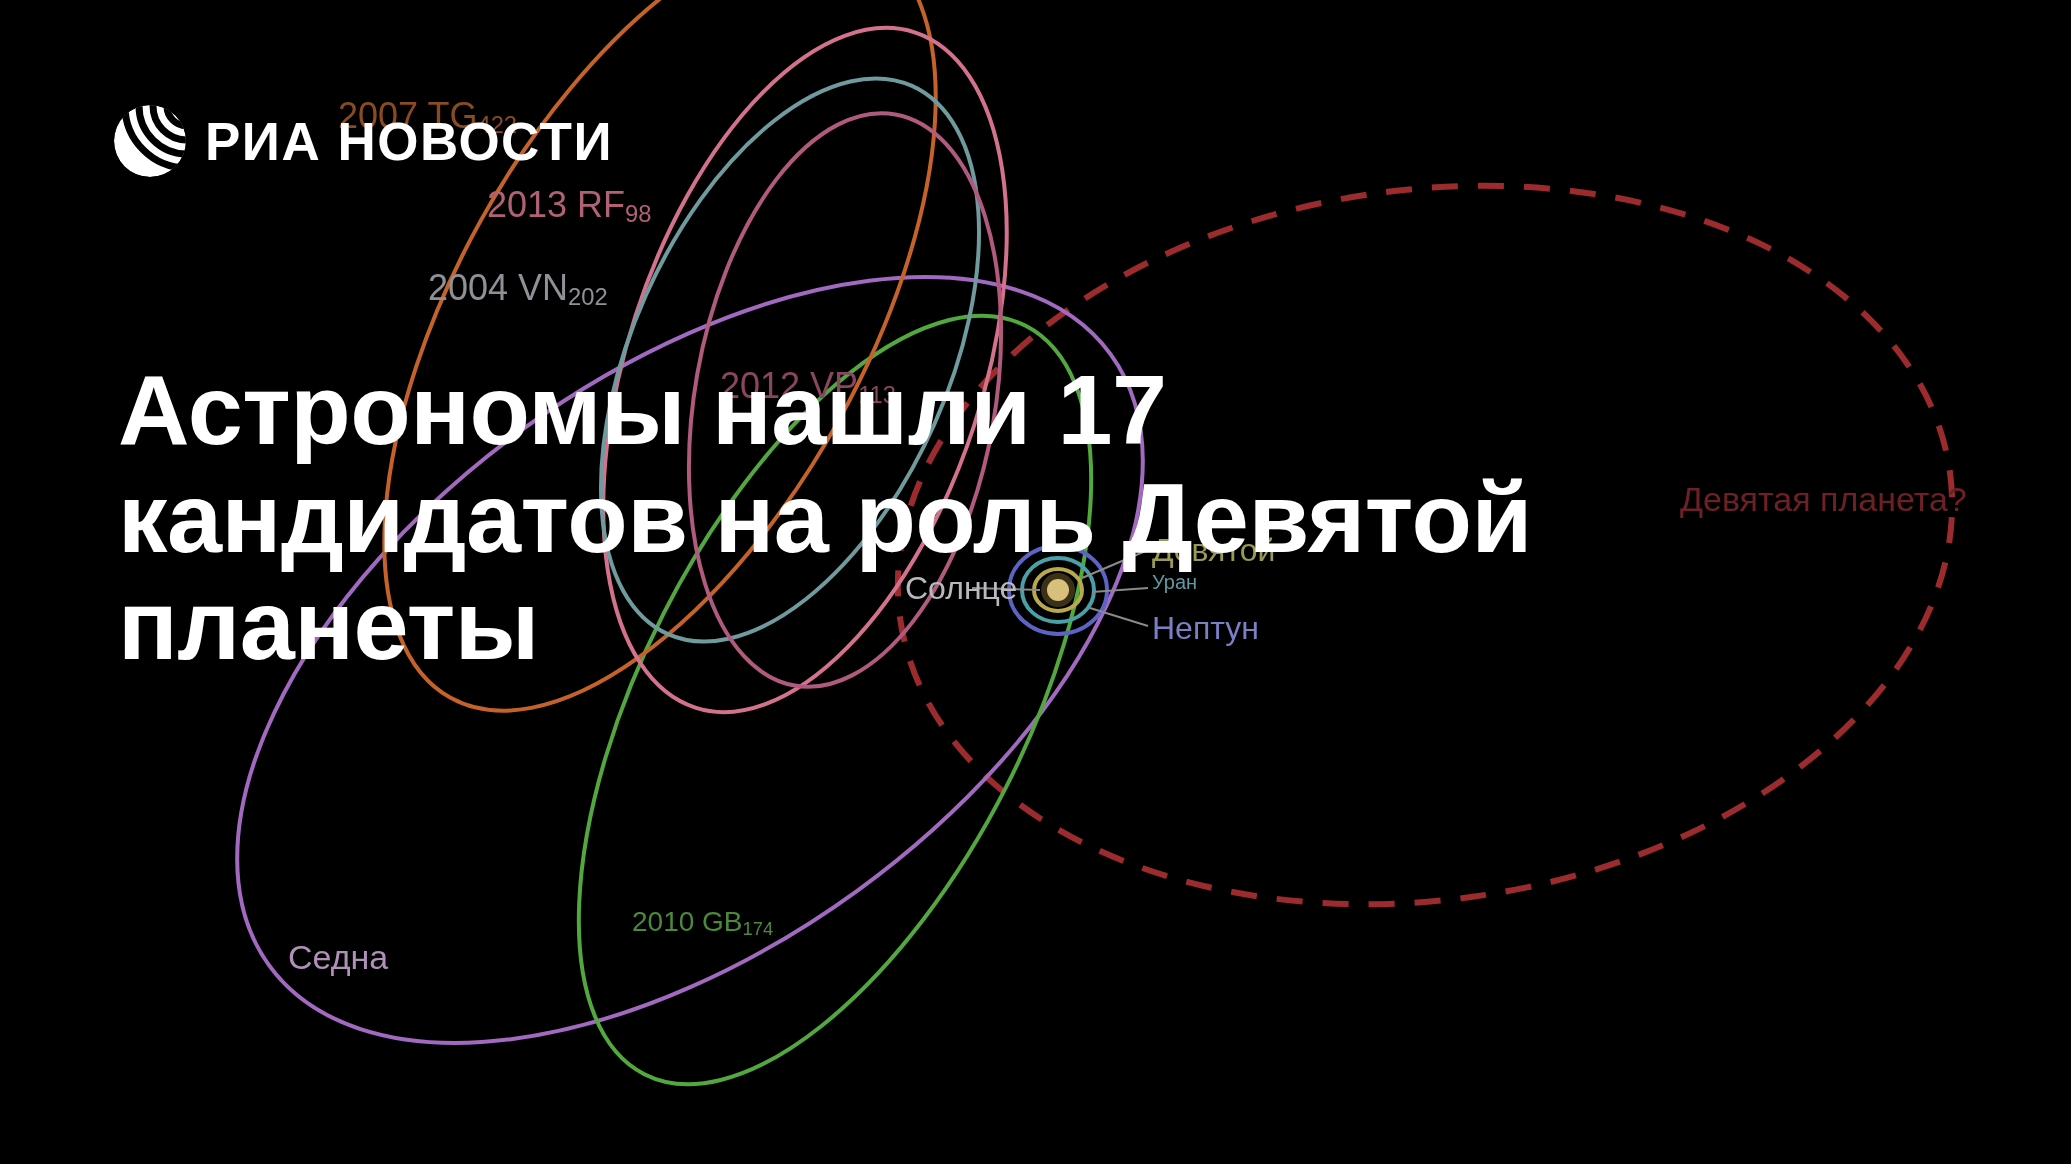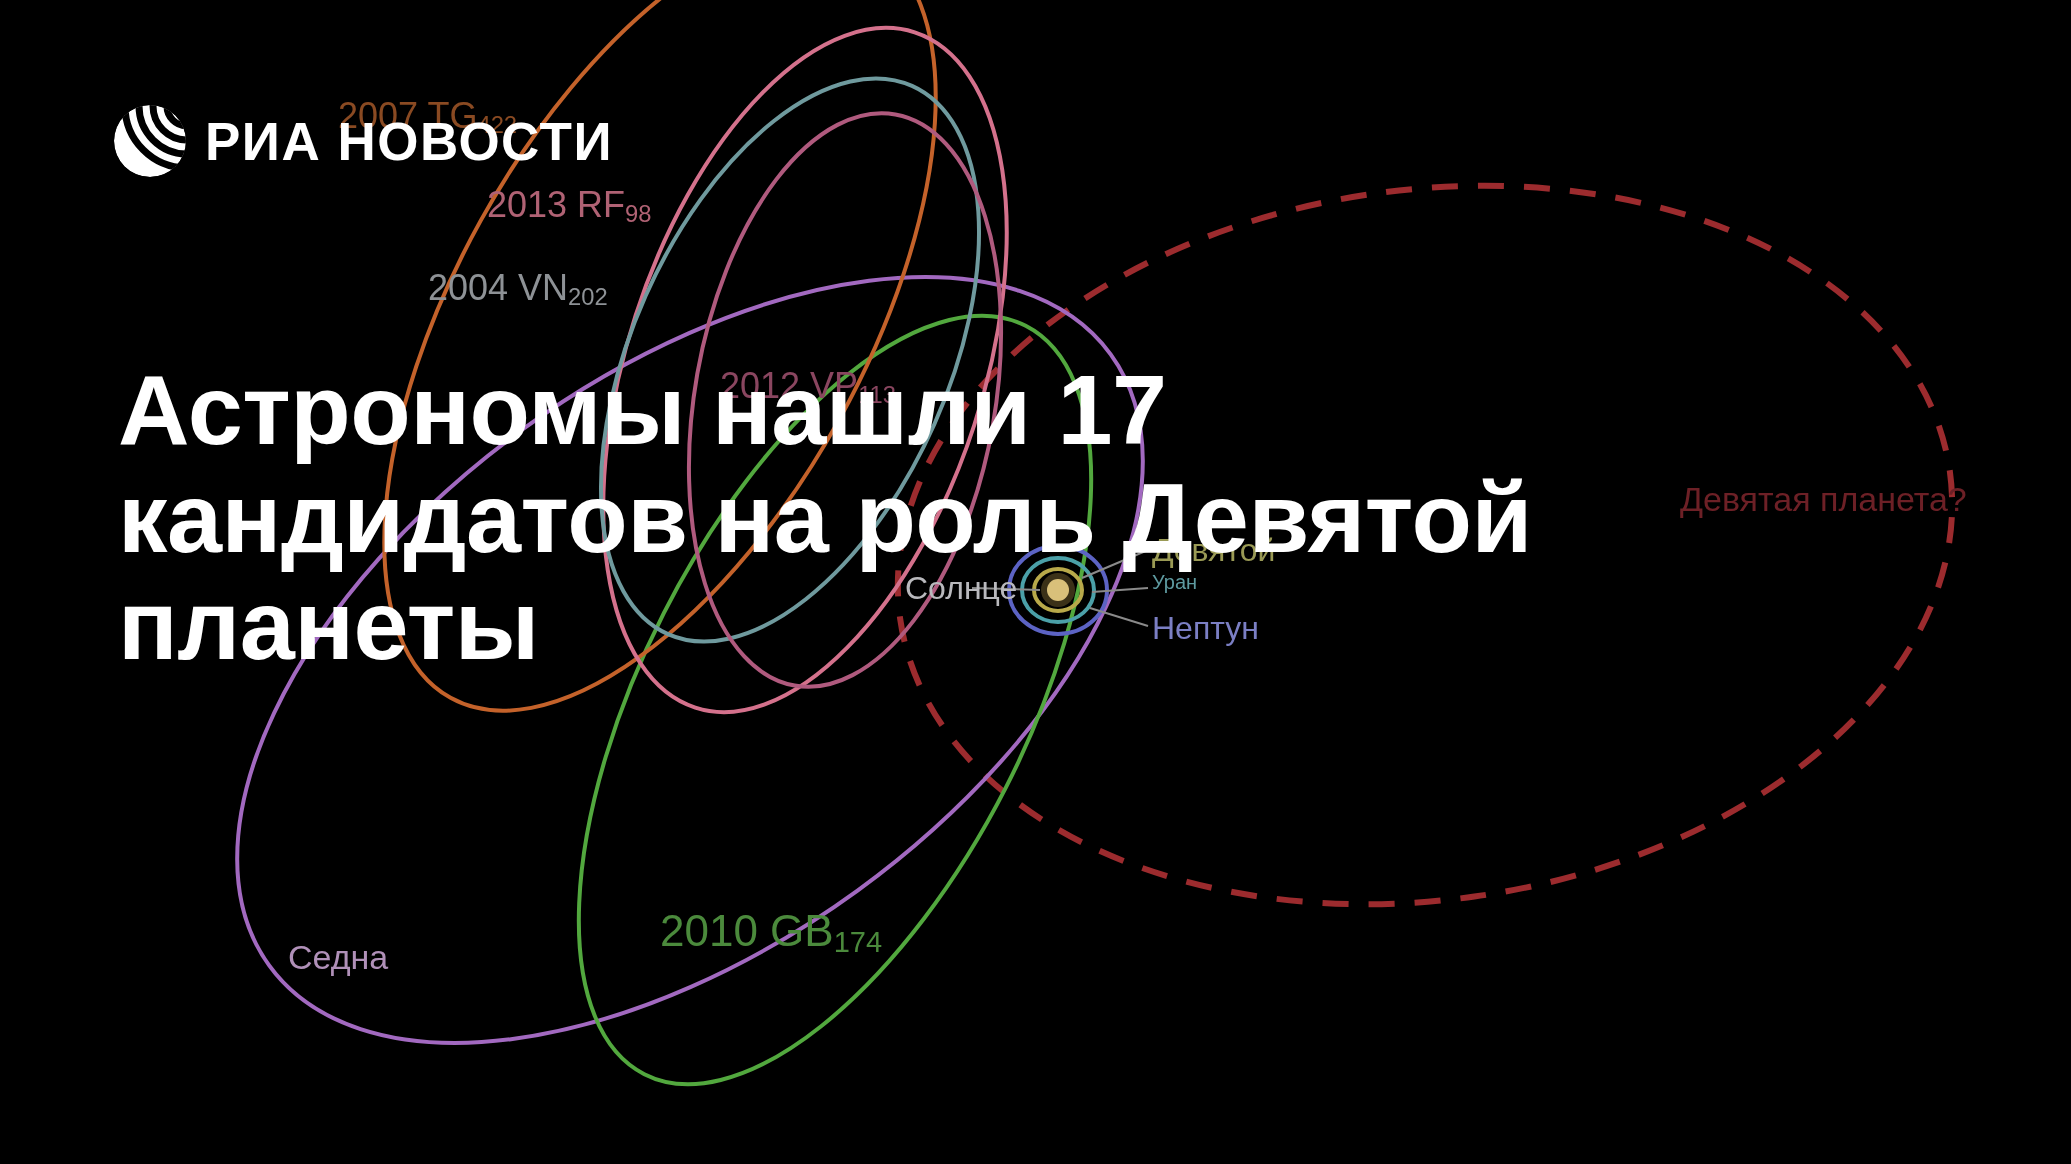--- a/index.html
+++ b/index.html
@@ -129,21 +129,21 @@
   </div>
 
   <div class="olabel" style="left:428px; top:267px; font-size:36px; color:#8e9296;">
     <span>2004 VN</span><sub>202</sub>
   </div>
 
   <div class="olabel dim" style="left:720px; top:365px; font-size:36px; color:#8a4660;">
     <span>2012 VP</span><sub>113</sub>
   </div>
 
-  <div class="olabel" style="left:632px; top:906px; font-size:44px; color:#4b8a3c;margin-left:28px;">
+  <div class="olabel" style="left:632px; top:906px; font-size:28px; color:#4b8a3c;">
     <span>2010 GB</span><sub>174</sub>
   </div>
 
   <div class="olabel" style="left:288px; top:938px; font-size:34px; color:#b090b8;">
     <span>Седна</span><sub></sub>
   </div>
 
   <div class="olabel dim" style="left:1680px; top:480px; font-size:34px; color:#6d2026;">
     <span>Девятая планета?</span><sub></sub>
   </div>

